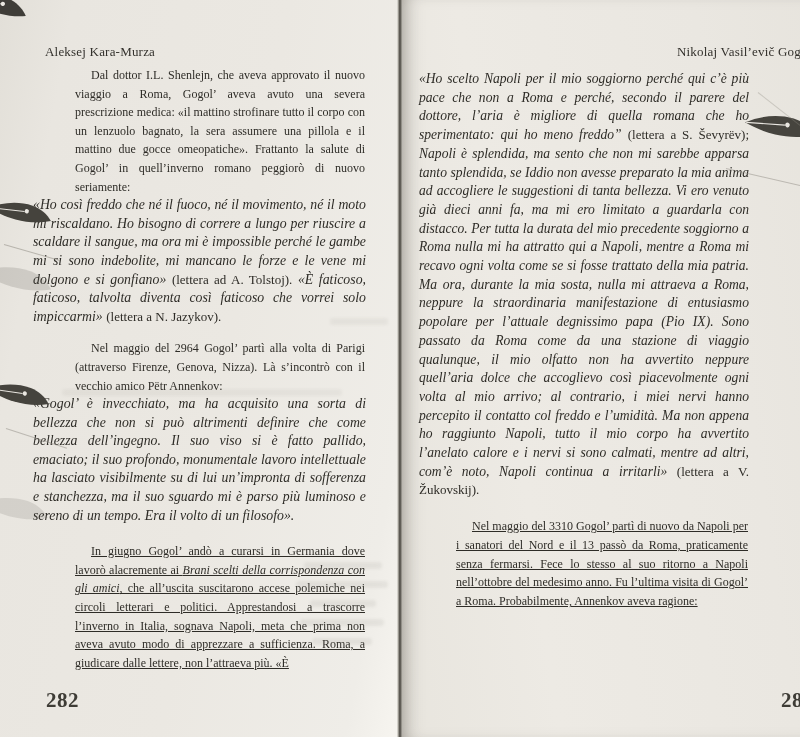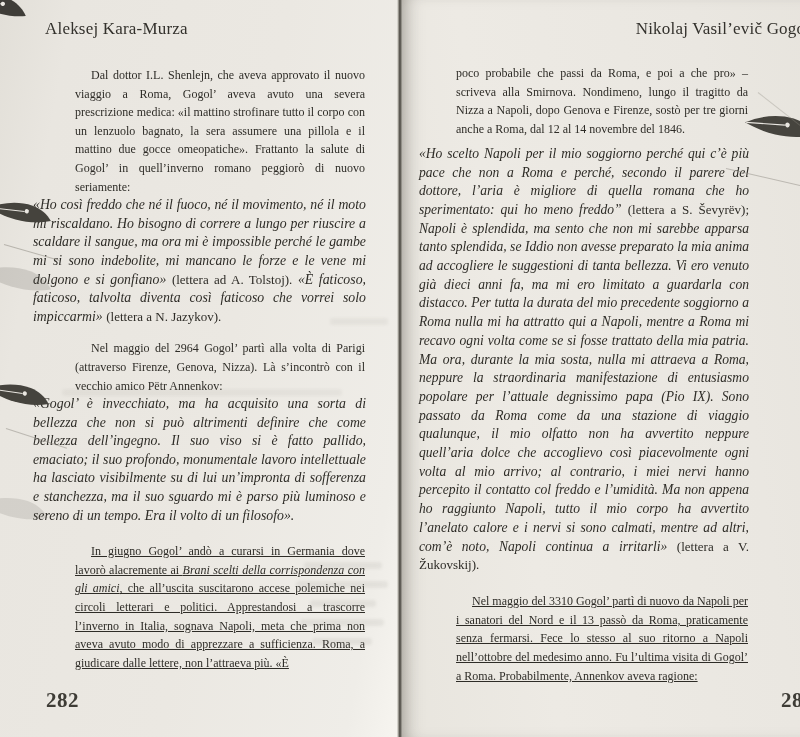--- a/index.html
+++ b/index.html
@@ -21,21 +21,21 @@
     background:linear-gradient(262deg,#e6e3dc 0%,#eae7e1 30%,#edeae4 72%,#e8e5de 100%);
     box-shadow:inset 14px 0 20px -14px rgba(60,55,45,.55);
   }
   .gutter-line{
     position:absolute;left:397px;top:0;width:5px;height:737px;
     background:linear-gradient(to right,#f2f0ea 0%,#8a877f 35%,#4b4842 55%,#6e6b64 80%,#b7b4ac 100%);
   }
 
   
   .running-header{
-    position:absolute;top:19px;font-size:17px;color:#33312c;letter-spacing:.2px;
+    position:absolute;top:44px;font-size:13px;color:#33312c;letter-spacing:.2px;
   }
   .header-left{left:45px;}
   .header-right{right:46px;}
 
   
   .body-col{position:absolute;top:66px;color:#2e2c27;}
   .body-col-l{left:33px;width:333px;}
   .body-col-r{left:17px;width:330px;top:64px;}
   p{margin:0;text-align:justify;}
   .para{
@@ -106,21 +106,20 @@
     <div class="smudge" style="left:300px;top:619px;width:84px"></div>
     <div class="smudge" style="left:312px;top:638px;width:60px"></div>
   </div>
 
   <div class="gutter-line"></div>
 
   <div class="page page-right">
     <div class="running-header header-right">Nikolaj Vasil’evič Gogol’</div>
 
     <div class="body-col body-col-r">
-      <p class="para"><span>poco probabile che passi da Roma, e poi a che pro» – scriveva alla Smirnova. Nondimeno, lungo il tragitto da Nizza a Napoli, dopo Genova e Firenze, sostò per tre giorni anche a Roma, dal 12 al 14 novembre del 1846.</span></p>
 
       <p class="quote gap-sm"><span class="it">«Ho scelto Napoli per il mio soggiorno perché qui c’è più pace che non a Roma e perché, secondo il parere del dottore, l’aria è migliore di quella romana che ho sperimentato: qui ho meno freddo” </span><span class="ro">(lettera a S. Ševyrëv); </span><span class="it">Napoli è splendida, ma sento che non mi sarebbe apparsa tanto splendida, se Iddio non avesse preparato la mia anima ad accogliere le suggestioni di tanta bellezza. Vi ero venuto già dieci anni fa, ma mi ero limitato a guardarla con distacco. Per tutta la durata del mio precedente soggiorno a Roma nulla mi ha attratto qui a Napoli, mentre a Roma mi recavo ogni volta come se si fosse trattato della mia patria. Ma ora, durante la mia sosta, nulla mi attraeva a Roma, neppure la straordinaria manifestazione di entusiasmo popolare per l’attuale degnissimo papa (Pio IX). Sono passato da Roma come da una stazione di viaggio qualunque, il mio olfatto non ha avvertito neppure quell’aria dolce che accoglievo così piacevolmente ogni volta al mio arrivo; al contrario, i miei nervi hanno percepito il contatto col freddo e l’umidità. Ma non appena ho raggiunto Napoli, tutto il mio corpo ha avvertito l’anelato calore e i nervi si sono calmati, mentre ad altri, com’è noto, Napoli continua a irritarli» </span><span class="ro">(lettera a V. Žukovskij).</span></p>
 
       <p class="para indent gap-lg"><span>Nel maggio del 3310 Gogol’ partì di nuovo da Napoli per i sanatori del Nord e il 13 passò da Roma, praticamente senza fermarsi. Fece lo stesso al suo ritorno a Napoli nell’ottobre del medesimo anno. Fu l’ultima visita di Gogol’ a Roma. Probabilmente, Annenkov aveva ragione:</span></p>
     </div>
 
     <div class="page-number pn-right">283</div>
   </div>
 
   <div class="nib" style="left:-36px;top:-10px;transform:rotate(30deg);color:#3f3d38">

